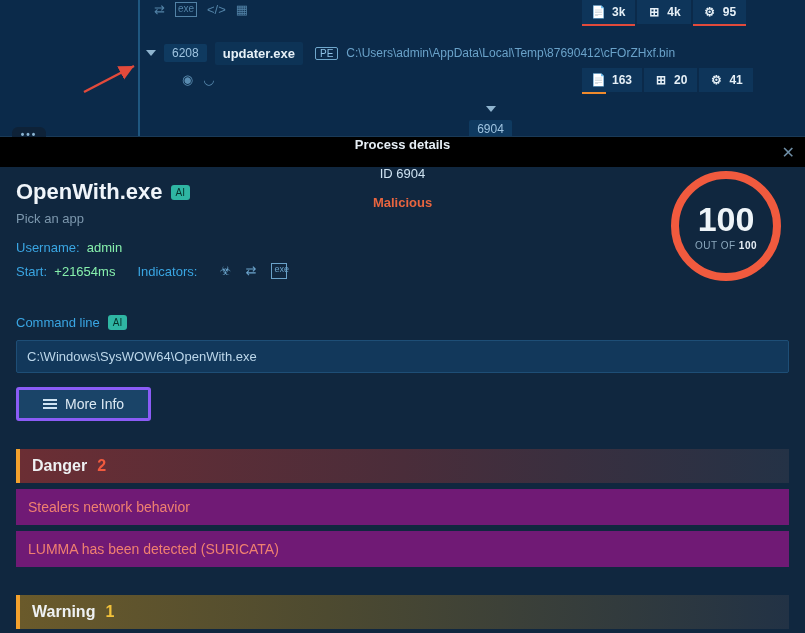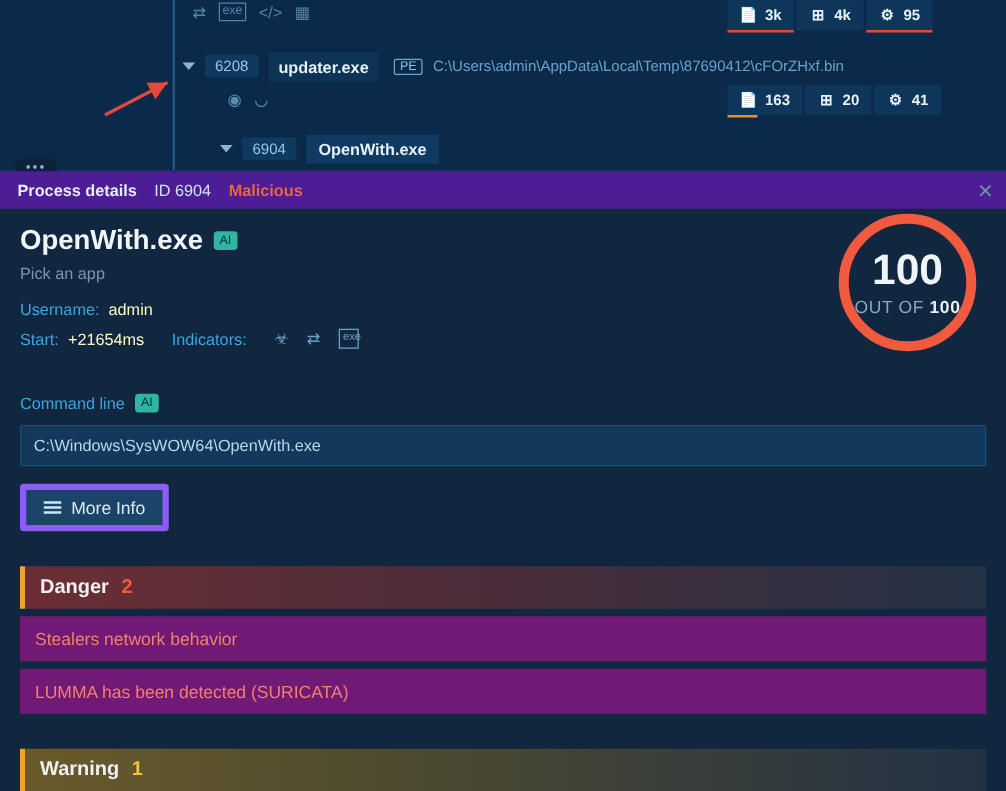--- a/index.html
+++ b/index.html
@@ -65,22 +65,23 @@
 
   
   .panel {
     position: absolute; left: 0; right: 0; top: 136px; bottom: 0;
     background: #10273f;
     border-top: 1px solid #1a3a57;
     padding: 0 0 0 0;
   }
   .panel-header {
     display: flex; align-items: center; gap: 14px;
-    background: #4c1d95; height: 30px; padding: 0 14px;
+    background: #000000; height: 30px; padding: 0 14px;
     position: relative;
+    flex-direction: column;
   }
   .panel-header .lbl { color: #e6eef5; font-weight: 600; }
   .panel-header .pid { color: #cfe3f2; }
   .panel-header .mal { color: #e8653f; font-weight: 700; }
   .panel-close {
     position: absolute; right: 10px; top: 6px; color: #6f8ea6;
     cursor: pointer; font-size: 16px;
   }
   .ellipsis-tab {
     position: absolute; left: 12px; top: -10px;
@@ -93,44 +94,44 @@
   .panel-body { padding: 12px 16px 0 16px; position: relative; }
   .title-line { display:flex; align-items:center; gap:8px; }
   .proc-title { font-size: 22px; font-weight: 600; color: #f0f5fa; }
   .ai-chip {
     background: #2fb6a3; color: #05322b; font-size: 10px; font-weight: 400;
     padding: 2px 5px; border-radius: 3px;
   }
   .subtitle { color: #7c97ad; margin-top: 6px; font-size: 13px; }
   .kv-row { display:flex; align-items:center; gap: 22px; margin-top: 14px; color:#bdd7eb;}
   .kv-row .k { color: #3aa6e3; font-weight: 500; }
-  .kv-row .v { color: #fef9c3; }
+  .kv-row .v { color: #86efac; }
   .ind-icons { display:flex; gap:10px; color:#6aa2c9; align-items:center;}
   .ind-icons svg, .ind-icons span.glyph { width:16px; height:16px; }
 
   .score-ring {
     position: absolute; right: 24px; top: 4px;
     width: 110px; height: 110px; border-radius: 50%;
     border: 8px solid #f15a3e;
     display:flex; flex-direction:column; align-items:center; justify-content:center;
     background: #10273f;
   }
   .score-ring .num { font-size: 34px; font-weight: 800; color:#eef4f8; line-height:1;}
-  .score-ring .outof { font-size: 14px; color:#8ba8bd; letter-spacing:.5px; margin-top:4px;}
+  .score-ring .outof { font-size: 10px; color:#8ba8bd; letter-spacing:.5px; margin-top:4px;}
   .score-ring .outof b { color:#e6eef5; }
 
   .section-label { color:#3aa6e3; font-weight:500; margin-top: 36px; display:flex; align-items:center; gap:8px;}
   .cmd-box {
     margin-top: 10px; background:#12385b; border:1px solid #1e4e76;
     padding: 8px 10px; color:#bcd7ea; font-size:13px; border-radius:2px;
   }
   .more-btn {
     margin-top: 14px; display:inline-flex; align-items:center; gap:8px;
-    background:#1a4468; border:5px solid #8b5cf6; color:#dce9f3;
-    padding: 6px 14px; border-radius:3px; cursor:pointer; font-size:14px;
+    background:#1a4468; border:3px solid #8b5cf6; color:#dce9f3;
+    padding: 6px 24px; border-radius:3px; cursor:pointer; font-size:14px;
   }
   .ham { display:inline-flex; flex-direction:column; gap:2px;}
   .ham span{ width:14px; height:2px; background:#cfe3f2; display:block;}
 
   .danger-block, .warn-block { margin-top: 28px; }
   .danger-head {
     background: linear-gradient(90deg,#6b2e34 0%, #4a2d3a 50%, #243246 100%);
     border-left: 4px solid #f3a12d;
     padding: 8px 12px; display:flex; align-items:center; gap:10px;
     color:#eef1f3; font-weight:600; font-size:16px;
@@ -208,21 +209,21 @@
     <div class="stat">
       <span class="ico">⊞</span>
         <span>20</span>
     </div>
     <div class="stat">
       <span class="ico">⚙</span>
         <span>41</span>
     </div>
   </div>
 
-  <div class="tree-row" style="padding-left:176px; margin-top:14px;">
+  <div class="tree-row" style="padding-left:176px; margin-top:14px;flex-direction:column;">
     <span class="tri"></span>
     <span class="pid-box">6904</span>
     <div class="row3-box">
       <span class="exe-name">OpenWith.exe</span>
     </div>
   </div>
 
   <div class="arrow">
     <svg width="60" height="30">
       <defs>

